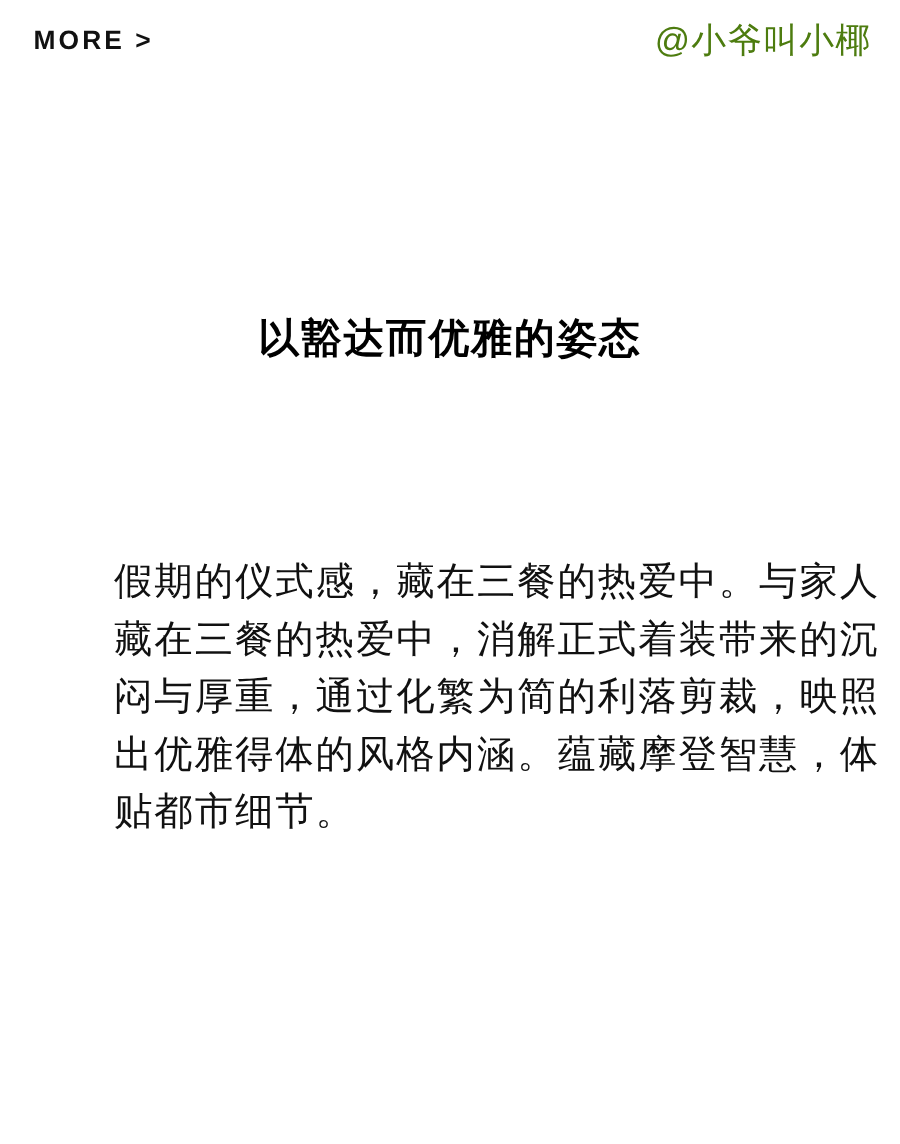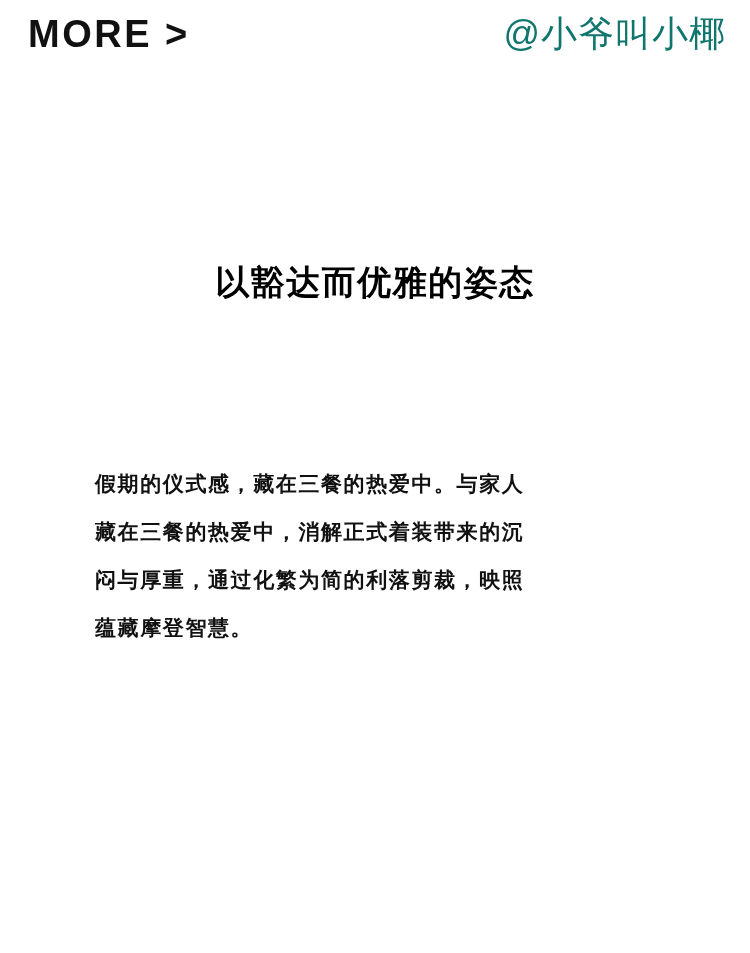--- a/index.html
+++ b/index.html
@@ -20,34 +20,34 @@
   .topbar {
     position: absolute;
     top: 16px;
     left: 28px;
     right: 24px;
     display: flex;
     justify-content: space-between;
     align-items: flex-start;
   }
   .more-link {
-    font-size: 38px;
+    font-size: 22px;
     font-weight: 600;
     letter-spacing: 2.5px;
     color: #111111;
     text-decoration: none;
     line-height: 36px;
     cursor: pointer;
   }
   .author-handle {
-    font-size: 36px;
+    font-size: 29px;
     font-weight: 400;
     letter-spacing: 1px;
     line-height: 36px;
-    color: #0f766e;
+    color: #4d7c0f;
     text-align: center;
   }
 
   
   .headline {
     position: absolute;
     top: 258px;
     left: 0;
     width: 750px;
     margin: 0;
@@ -62,22 +62,22 @@
     display: block;
     white-space: nowrap;
   }
 
   
   .body-paragraph {
     position: absolute;
     top: 460px;
     left: 95px;
     width: 565px;
-    font-size: 21px;
-    font-weight: 700;
+    font-size: 32px;
+    font-weight: 400;
     line-height: 48px;
     letter-spacing: 1.6px;
     color: #111111;
   }
   .body-line {
     white-space: nowrap;
   }
 </style>
 </head>
 <body>
@@ -90,16 +90,17 @@
   </header>
 
   <h1 class="headline">
     <span class="headline-line">以豁达而优雅的姿态</span>
   </h1>
 
   <div class="body-paragraph">
     <div class="body-line">假期的仪式感，藏在三餐的热爱中。与家人</div>
     <div class="body-line">藏在三餐的热爱中，消解正式着装带来的沉</div>
     <div class="body-line">闷与厚重，通过化繁为简的利落剪裁，映照</div>
-    <div class="body-line">蕴藏摩登智慧。</div>
+    <div class="body-line">出优雅得体的风格内涵。蕴藏摩登智慧，体</div>
+    <div class="body-line">贴都市细节。</div>
   </div>
 
 </div>
 
 </body></html>

